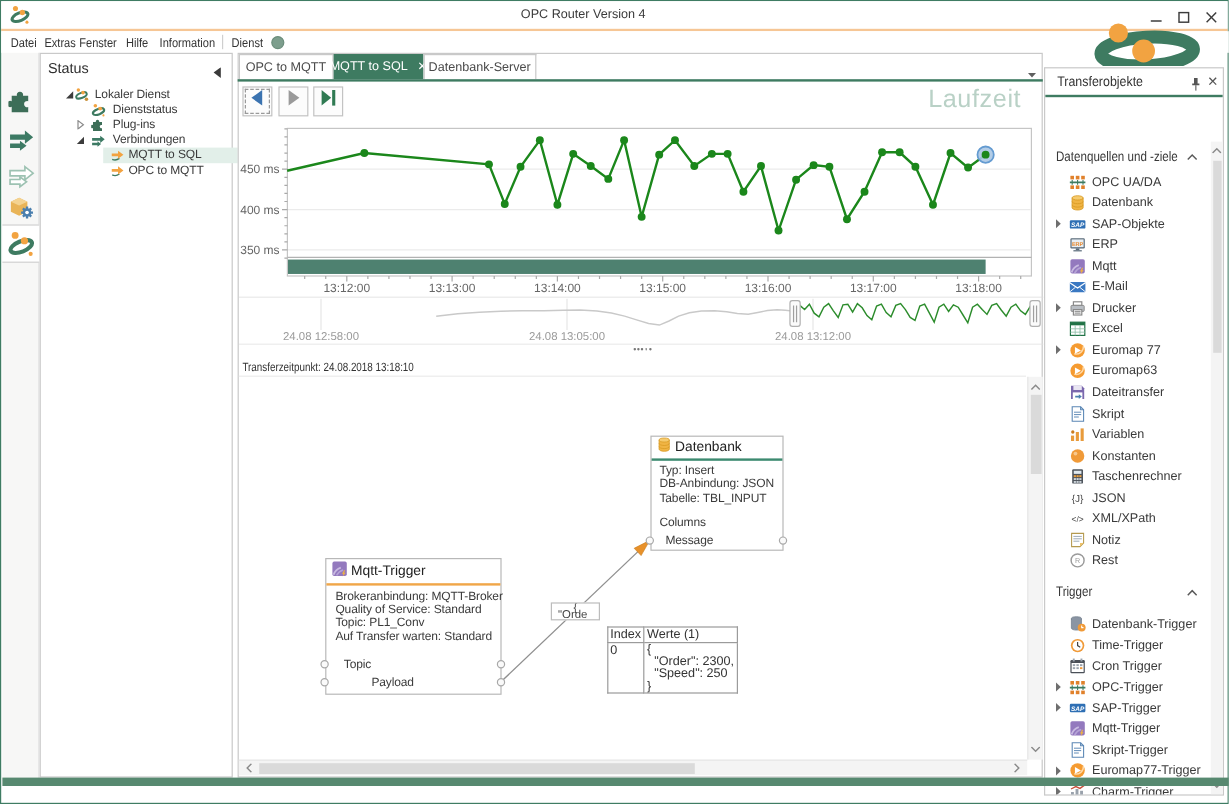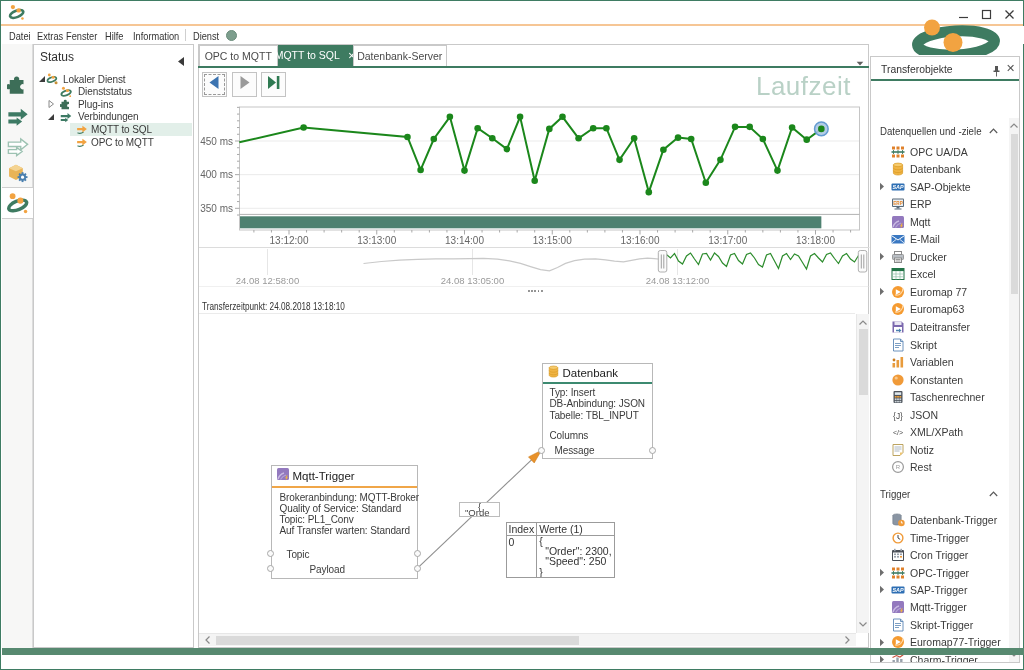--- a/index.html
+++ b/index.html
@@ -18,31 +18,31 @@
   #menubar{left:0;top:25px;width:100%;height:18px;background:#fff;padding-left:36px;}
   .menu-item{top:2px;height:15px;font-size:10.5px;color:#333;display:flex;align-items:center;white-space:nowrap;transform:scaleX(0.88);transform-origin:0 50%;}
   
   #side-strip{left:1px;top:43px;width:31px;height:607px;background:#f7f7f6;border-right:1px solid #dcdcdc;box-sizing:border-box;}
   .strip-icon{left:4px;width:24px;height:24px;display:flex;align-items:center;justify-content:center;}
   #strip-active-tab{left:0px;width:31px;top:143px;height:32px;background:#fff;border-top:1px solid #cfcfcf;border-bottom:1px solid #cfcfcf;box-sizing:border-box;}
   
   #status-panel{left:32px;top:43px;width:161px;height:604px;background:#fff;border:1px solid #c9c9c9;box-sizing:border-box;}
   #status-title{left:6px;top:5px;font-size:12px;color:#2f2f2f;}
   #status-pin{right:8px;top:7px;}
-  .tree-row{left:1px;width:158px;height:12.6px;display:flex;align-items:center;font-size:10px;letter-spacing:-0.1px;color:#3a3a3a;text-align:right;}
+  .tree-row{left:17px;width:158px;height:12.6px;display:flex;align-items:center;font-size:10px;letter-spacing:-0.1px;color:#3a3a3a;text-align:right;}
   .tree-row svg{display:block;}
   .tree-sel-bg{position:absolute;left:35px;right:1px;top:0;bottom:0;background:#e2efe9;}
   
   #doc{left:197px;top:43px;width:671px;height:604px;border:1px solid #c9c9c9;box-sizing:border-box;background:#fff;}
   .tab{top:43.5px;height:21px;box-sizing:border-box;font-size:10.5px;display:flex;align-items:center;justify-content:center;white-space:nowrap;}
   .tab-inactive{background:#fff;border:1px solid #c9c9c9;border-bottom:none;color:#4a4a4a;}
   .tab-active{background:#3e7b61;color:#fff;}
   #tab-underline{left:197px;top:64.5px;width:671px;height:2px;background:#3e7b61;}
   .toolbtn{top:70.5px;width:25px;height:25px;box-sizing:border-box;border:1px solid #c3c3c3;background:#fcfcfc;display:flex;align-items:center;justify-content:center;}
-  #laufzeit{top:70px;right:172px;font-size:26px;color:#b9d1c6;letter-spacing:0.5px;margin-left:48px;}
+  #laufzeit{top:70px;right:172px;font-size:21px;color:#b9d1c6;letter-spacing:0.5px;margin-left:48px;}
   #transfer-time{left:201px;top:300px;font-size:10px;color:#333;transform:scaleX(0.82);transform-origin:0 0;}
   
   .node{position:absolute;background:#fff;border:1px solid #b8b8b8;box-sizing:border-box;}
   .node-header{position:absolute;left:0;top:0;right:0;display:flex;align-items:center;padding-left:4px;}
   .node-title{font-size:11.5px;color:#222;margin-left:3px;}
   .node-line{position:absolute;font-size:10px;letter-spacing:-0.1px;color:#3b3b3b;white-space:nowrap;}
   .connector{position:absolute;width:7px;height:7px;border-radius:50%;background:#fafafa;border:1px solid #a8a8a8;box-sizing:border-box;}
   
   #result-table{left:504.5px;top:520.5px;border-collapse:collapse;position:absolute;font-size:10.5px;color:#333;background:#fff;table-layout:fixed;}
   #result-table td,#result-table th{border:1px solid #9b9b9b;padding:0 2px;vertical-align:top;text-align:left;font-weight:normal;white-space:nowrap;overflow:hidden;}
@@ -77,20 +77,21 @@
 
   <div class="abs" id="titlebar">
     <div class="abs" style="left:7px;top:3px;width:17px;height:17px;" id="titlebar-logo"><svg width="17" height="17" viewBox="0 0 16 16">
           <g transform="rotate(-22 8 9)">
             <ellipse cx="8" cy="9.4" rx="6.6" ry="3" fill="none" stroke="#3e7b61" stroke-width="2.4"></ellipse>
           </g>
           <circle cx="4.6" cy="2.9" r="2" fill="#f2a341"></circle>
           <circle cx="10" cy="6" r="2.1" fill="#f2a341"></circle>
           <circle cx="13.6" cy="13.6" r="1.2" fill="#f2a341"></circle>
         </svg></div>
+    <div class="abs txt" id="window-title">OPC Router Version 4</div>
     <div class="abs winbtn" style="left:952px;" id="btn-min">
         <svg width="11" height="11" viewBox="0 0 11 11">
           <line x1="1" y1="8.5" x2="10" y2="8.5" stroke="#3c3c3c" stroke-width="1.2"></line>
         </svg>
       </div>
     <div class="abs winbtn" style="left:975px;" id="btn-max">
         <svg width="11" height="11" viewBox="0 0 11 11">
           <rect x="1.5" y="1.5" width="8" height="8" fill="none" stroke="#3c3c3c" stroke-width="1.2"></rect>
         </svg>
       </div>

